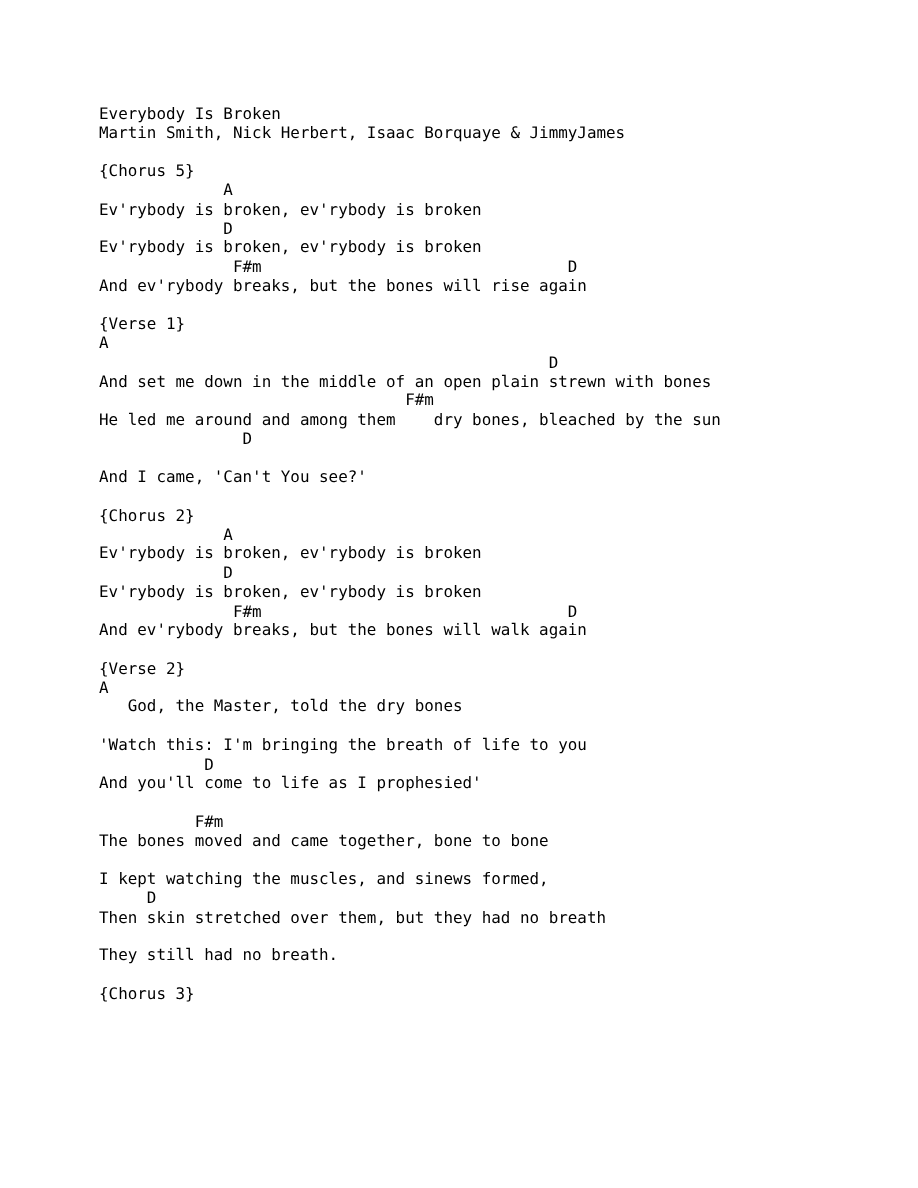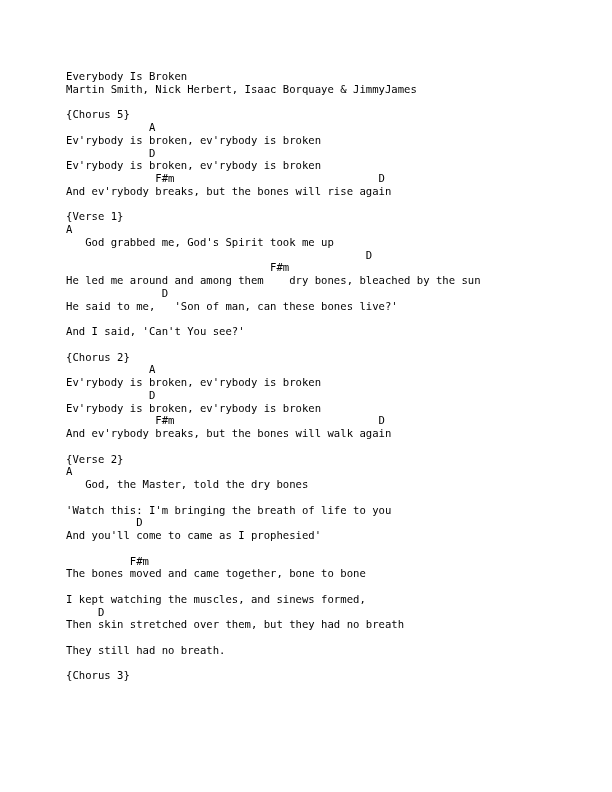--- a/index.html
+++ b/index.html
@@ -42,44 +42,43 @@
       <div class="line">{Chorus 5}</div>
       <div class="line chord">             A</div>
       <div class="line">Ev'rybody is broken, ev'rybody is broken</div>
       <div class="line chord">             D</div>
       <div class="line">Ev'rybody is broken, ev'rybody is broken</div>
       <div class="line chord">              F#m                                D</div>
       <div class="line">And ev'rybody breaks, but the bones will rise again</div>
       <div class="line"></div>
       <div class="line">{Verse 1}</div>
       <div class="line chord">A</div>
-      <div class="line">   God grabbed me, God's Spirit took me up</div>
       <div class="line chord">                                               D</div>
+      <div class="line">And set me down in the middle of an open plain strewn with bones</div>
       <div class="line chord">                                F#m</div>
       <div class="line">He led me around and among them    dry bones, bleached by the sun</div>
       <div class="line chord">               D</div>
-      <div class="line">He said to me,   'Son of man, can these bones live?'</div>
       <div class="line"></div>
-      <div class="line">And I said, 'Can't You see?'</div>
+      <div class="line">And I came, 'Can't You see?'</div>
       <div class="line"></div>
       <div class="line">{Chorus 2}</div>
       <div class="line chord">             A</div>
       <div class="line">Ev'rybody is broken, ev'rybody is broken</div>
       <div class="line chord">             D</div>
       <div class="line">Ev'rybody is broken, ev'rybody is broken</div>
       <div class="line chord">              F#m                                D</div>
       <div class="line">And ev'rybody breaks, but the bones will walk again</div>
       <div class="line"></div>
       <div class="line">{Verse 2}</div>
       <div class="line chord">A</div>
       <div class="line">   God, the Master, told the dry bones</div>
       <div class="line"></div>
       <div class="line">'Watch this: I'm bringing the breath of life to you</div>
       <div class="line chord">           D</div>
-      <div class="line">And you'll come to came as I prophesied'</div>
+      <div class="line">And you'll come to life as I prophesied'</div>
       <div class="line"></div>
       <div class="line chord">          F#m</div>
       <div class="line">The bones moved and came together, bone to bone</div>
       <div class="line"></div>
       <div class="line">I kept watching the muscles, and sinews formed,</div>
       <div class="line chord">     D</div>
       <div class="line">Then skin stretched over them, but they had no breath</div>
       <div class="line"></div>
       <div class="line">They still had no breath.</div>
       <div class="line"></div>

